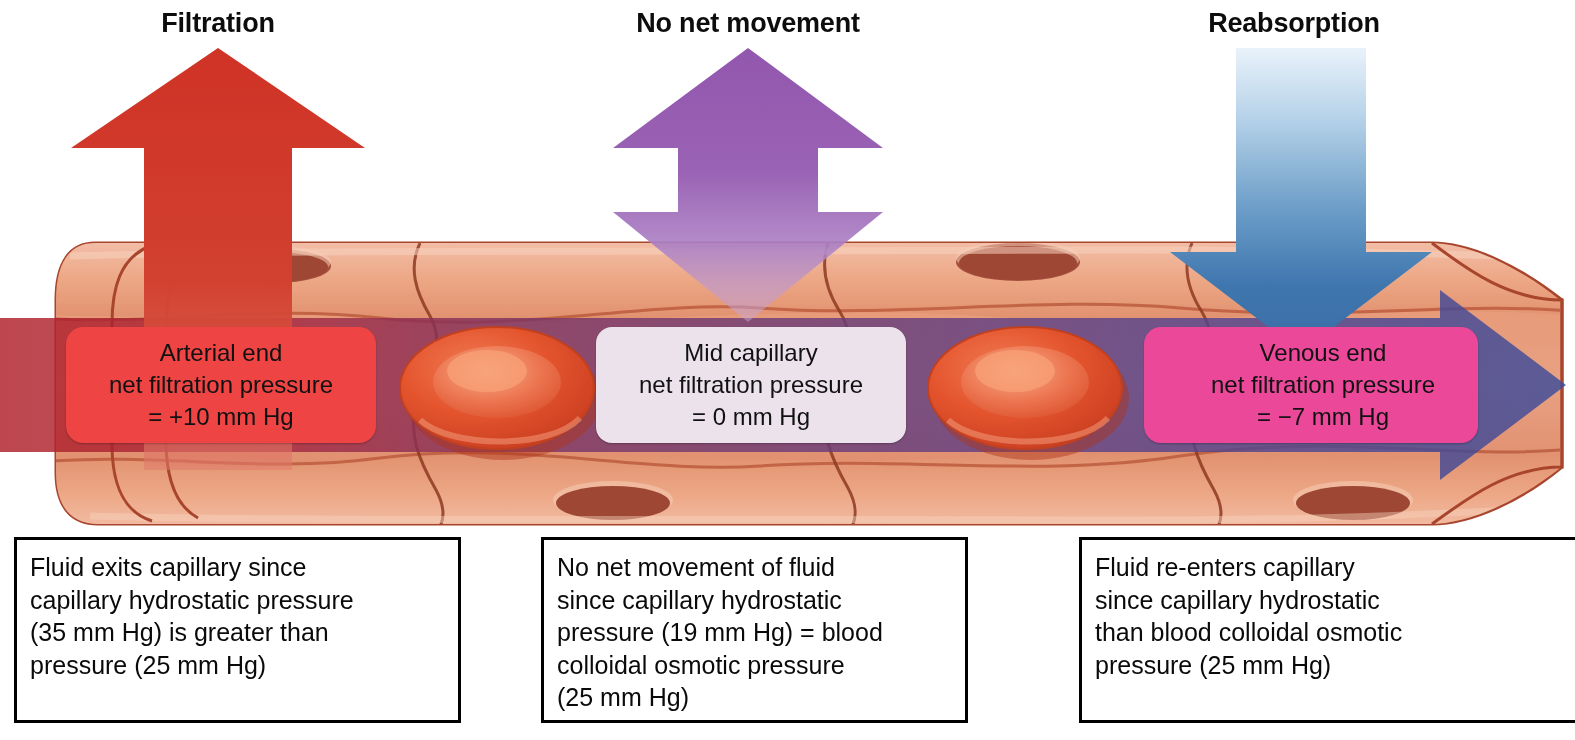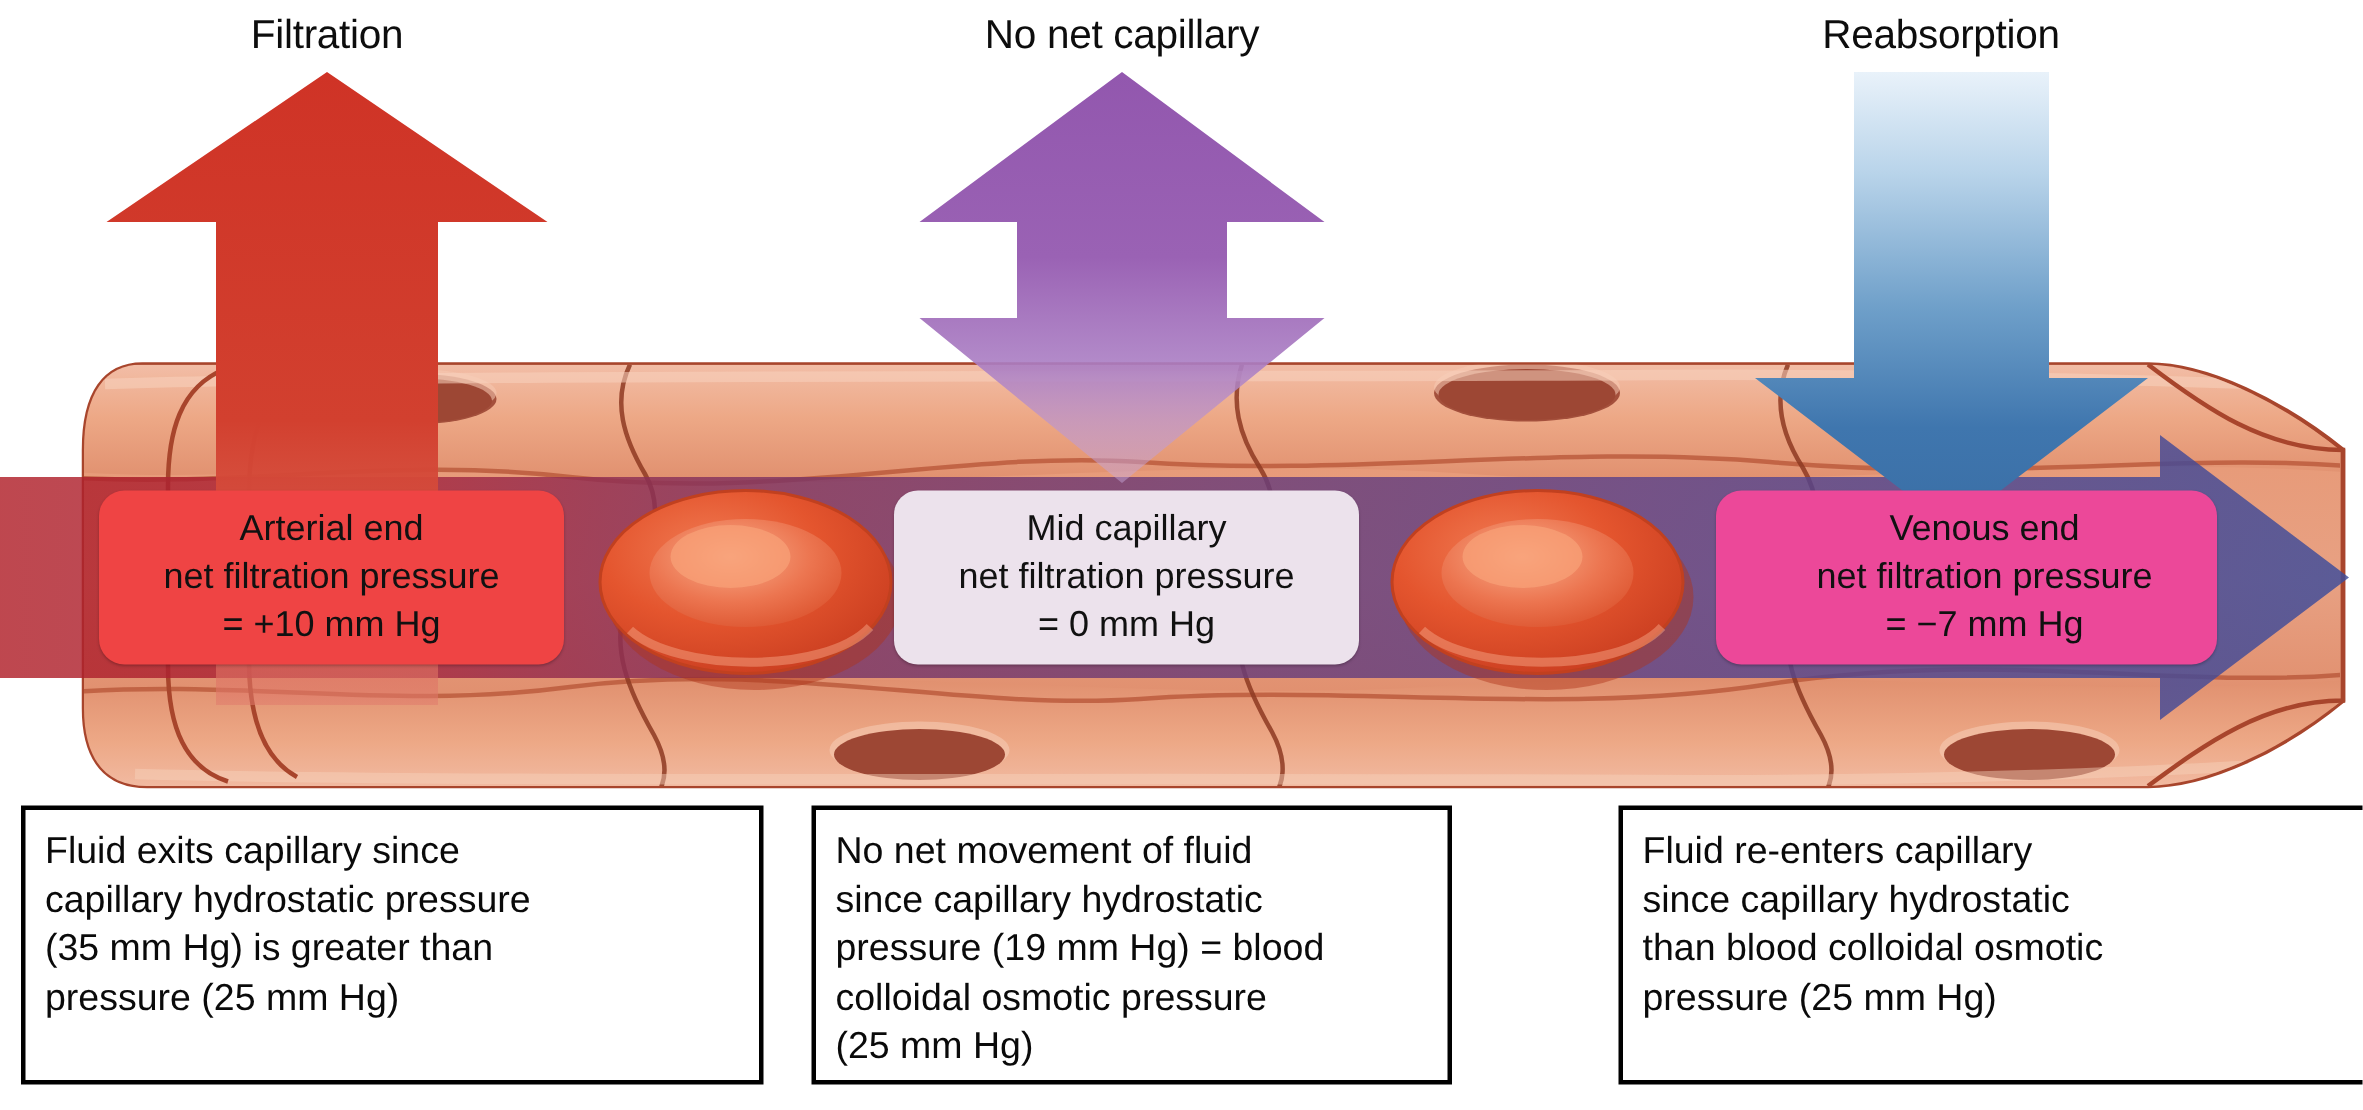--- a/index.html
+++ b/index.html
@@ -5,21 +5,21 @@
   html,body{margin:0;padding:0;background:#ffffff;}
   body{
     width:1575px;height:740px;position:relative;overflow:hidden;
     font-family:"Liberation Sans","DejaVu Sans",sans-serif;
     -webkit-font-smoothing:antialiased;
   }
   #stage{position:absolute;left:0;top:0;width:1575px;height:740px;}
 
   
   .heading{
-    position:absolute;font-weight:normal;font-size:27px;color:#0d0d0d;
+    position:absolute;font-weight:bold;font-size:27px;color:#0d0d0d;
     letter-spacing:-.2px;white-space:nowrap;text-align:center;
     transform:translateX(-50%);
   }
 
   
   .layer{position:absolute;left:0;top:0;width:1575px;height:740px;}
 
   
   .caplabel{
     position:absolute;border-radius:17px;
@@ -186,42 +186,42 @@
     </defs>
 
     <path d="M218,48 L365,148 L292,148 L292,470 L144,470 L144,148 L71,148 Z" fill="url(#redArrow)"></path>
 
     <path d="M748,48 L883,148 L818,148 L818,212 L883,212 L748,322 L613,212 L678,212 L678,148 L613,148 Z" fill="url(#purpleArrow)"></path>
 
     <path d="M1236,48 L1366,48 L1366,252 L1432,252 L1301,352 L1170,252 L1236,252 Z" fill="url(#blueArrow)"></path>
   </svg>
 
   <div class="heading" style="left:218px;top:8px;">Filtration</div>
-  <div class="heading" style="left:748px;top:8px;">No net capillary</div>
+  <div class="heading" style="left:748px;top:8px;">No net movement</div>
   <div class="heading" style="left:1294px;top:8px;">Reabsorption</div>
 
   <div class="caplabel" style="left:66px;top:327px;width:310px;height:116px;background:#ef4444;">
     <span>Arterial end</span>
     <span>net filtration pressure</span>
     <span>= +10 mm Hg</span>
   </div>
 
   <div class="caplabel" style="left:596px;top:327px;width:310px;height:116px;background:#ece2ec;border-radius:16px;">
     <span>Mid capillary</span>
     <span>net filtration pressure</span>
     <span>= 0 mm Hg</span>
   </div>
 
   <div class="caplabel" style="left:1144px;top:327px;width:310px;height:116px;background:#ec4899;padding-left:24px;">
     <span>Venous end</span>
     <span>net filtration pressure</span>
     <span>= −7 mm Hg</span>
   </div>
 
-  <div class="caption" style="left:14px;top:537px;width:495px;height:186px;">
+  <div class="caption" style="left:14px;top:537px;width:447px;height:186px;">
     <span>Fluid exits capillary since</span>
     <span>capillary hydrostatic pressure</span>
     <span>(35 mm Hg) is greater than</span>
     <span>pressure (25 mm Hg)</span>
   </div>
 
   <div class="caption" style="left:541px;top:537px;width:427px;height:186px;">
     <span>No net movement of fluid</span>
     <span>since capillary hydrostatic</span>
     <span>pressure (19 mm Hg) = blood</span>

